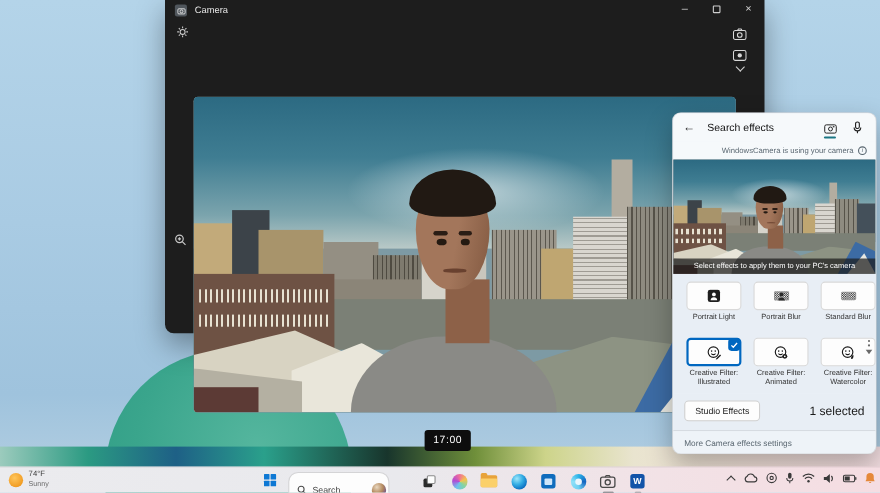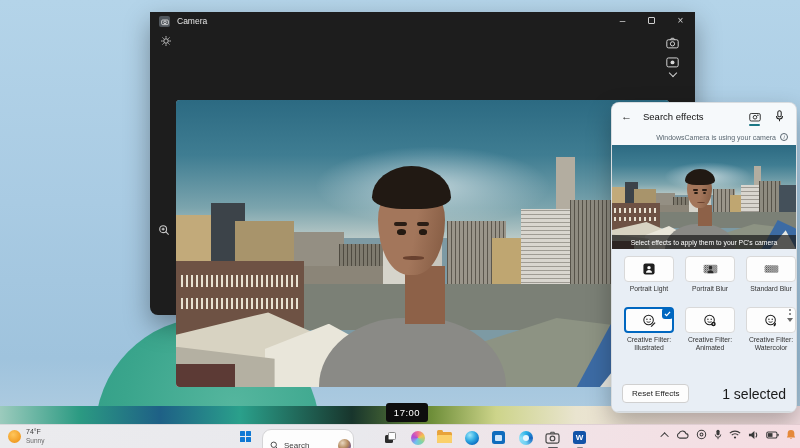--- a/index.html
+++ b/index.html
@@ -7,21 +7,21 @@
   #stage { position:relative; width:800px; height:448px; overflow:hidden;
     background:linear-gradient(180deg,#b4d4e9 0%,#a9cbe3 45%,#9fc3dd 80%,#b6d0e2 100%); }
 
   
   .bloom-blob { position:absolute; left:95px; top:318px; width:225px; height:230px; border-radius:50%;
     background:radial-gradient(circle at 62% 38%, #55b69e 0%, #3aa58c 55%, #2c9a83 100%); z-index:1; }
   .ground-band { position:absolute; left:0; top:406px; width:800px; height:22px; z-index:1;
     background:linear-gradient(90deg,#9ccbbd 0%,#2b9a82 10%,#1e6086 20%,#2aa08b 30%,#18352c 44%,#6f8f3a 54%,#cdd48a 62%,#e9e4cf 72%,#f0dfd8 86%,#f2dde0 100%); }
 
   
-  .cam-win { position:absolute; left:150px; top:12px; width:545px; height:303px; background:#1d1d1d;
+  .cam-win { position:absolute; left:150px; top:0; width:545px; height:303px; background:#1d1d1d;
     border-radius:0 0 8px 8px; box-shadow:0 10px 26px rgba(0,0,0,.35); z-index:2;text-align:center; }
   .titlebar { position:absolute; left:0; top:0; width:100%; height:18px; display:flex; align-items:center; }
   .app-ico { position:absolute; left:9px; top:4px; width:11px; height:11px; background:#50565c; border-radius:2px;
     display:flex; align-items:center; justify-content:center; }
   .win-title { position:absolute; left:27px; top:4px; font-size:8.5px; color:#e6e6e6; }
   .caption-btns { position:absolute; right:0; top:0; display:flex; height:17px; }
   .cbtn { width:29px; height:17px; display:flex; align-items:center; justify-content:center; color:#cfcfcf; font-size:10px; }
   .maxbox { width:7px; height:7px; border:1px solid #cfcfcf; border-radius:1px; }
   .gear-btn { position:absolute; left:8px; top:21px; width:16px; height:16px; display:flex; align-items:center; justify-content:center; }
   .side-ctrl { position:absolute; right:16px; display:flex; flex-direction:column; align-items:center; color:#d8d8d8; }
@@ -98,21 +98,21 @@
   .fx-cell.selected .fx-btn { border:2px solid #0067c0; }
   .fx-check { display:none; position:absolute; top:-1px; right:-1px; width:11px; height:11px; background:#0067c0;
     border-radius:3px; align-items:center; justify-content:center; }
   .fx-cell.selected .fx-check { display:flex; }
   .fx-label { margin-top:3px; font-size:6.8px; line-height:8px; color:#333; text-align:center; width:54px; min-height:16px; }
   .fx-scrollhint { position:absolute; right:3px; top:60px; display:flex; flex-direction:column; align-items:center; gap:2px; }
   .fx-scrollhint i { width:2px; height:2px; background:#6a6a6a; border-radius:50%; }
   .fx-scrollhint .arr { width:0; height:0; border-left:3px solid transparent; border-right:3px solid transparent; border-top:4px solid #6a6a6a; margin-top:1px; }
   .fx-footrow { display:flex; align-items:center; justify-content:space-between; padding:6px 10px 8px; background:#e8eef5; }
   .reset-btn { background:#fdfdfd; border:1px solid #d0d0d0; border-radius:4px; padding:4px 9px; font-size:8px; color:#1a1a1a; }
-  .sel-count { font-size:14px; color:#1a1a1a; }
+  .sel-count { font-size:11px; color:#1a1a1a; }
   .fx-divider { height:1px; background:#d3d9de; }
   .fx-link { height:20px; display:flex; align-items:center; padding:0 10px; font-size:7.5px; color:#5a6771; background:#eef3f8; }
 
   
   .taskbar { position:absolute; left:0; top:424px; width:800px; height:24px; z-index:4;
     background:linear-gradient(90deg,#ebebee 0%,#e9e9ed 45%,#f2e2e6 75%,#f5dde2 100%);
     border-top:1px solid rgba(0,0,0,.08); display:flex; align-items:center; }
   .weather { position:absolute; left:8px; top:2px; display:flex; align-items:center; gap:5px; }
   .sun { width:13px; height:13px; border-radius:50%; background:radial-gradient(circle at 40% 35%,#ffc65c,#f09a20 75%); }
   .wtxt { display:flex; flex-direction:column; line-height:9px; }
@@ -410,24 +410,25 @@
 
       </div>
       <div class="fx-scrollhint">
           <i></i>
           <i></i>
           <div class="arr"></div>
         </div>
     </div>
 
     <div class="fx-footrow">
-      <button class="reset-btn">Reset Effects</button>
+      <button class="reset-btn">Studio Effects</button>
       <span class="sel-count">1 selected</span>
     </div>
     <div class="fx-divider"></div>
+    <div class="fx-link">More Camera effects settings</div>
   </div>
 
   <div class="taskbar">
     <div class="weather">
       <div class="sun"></div>
       <div class="wtxt">
         <span class="wtemp">74°F</span>
         <span class="wcond">Sunny</span>
       </div>
     </div>

